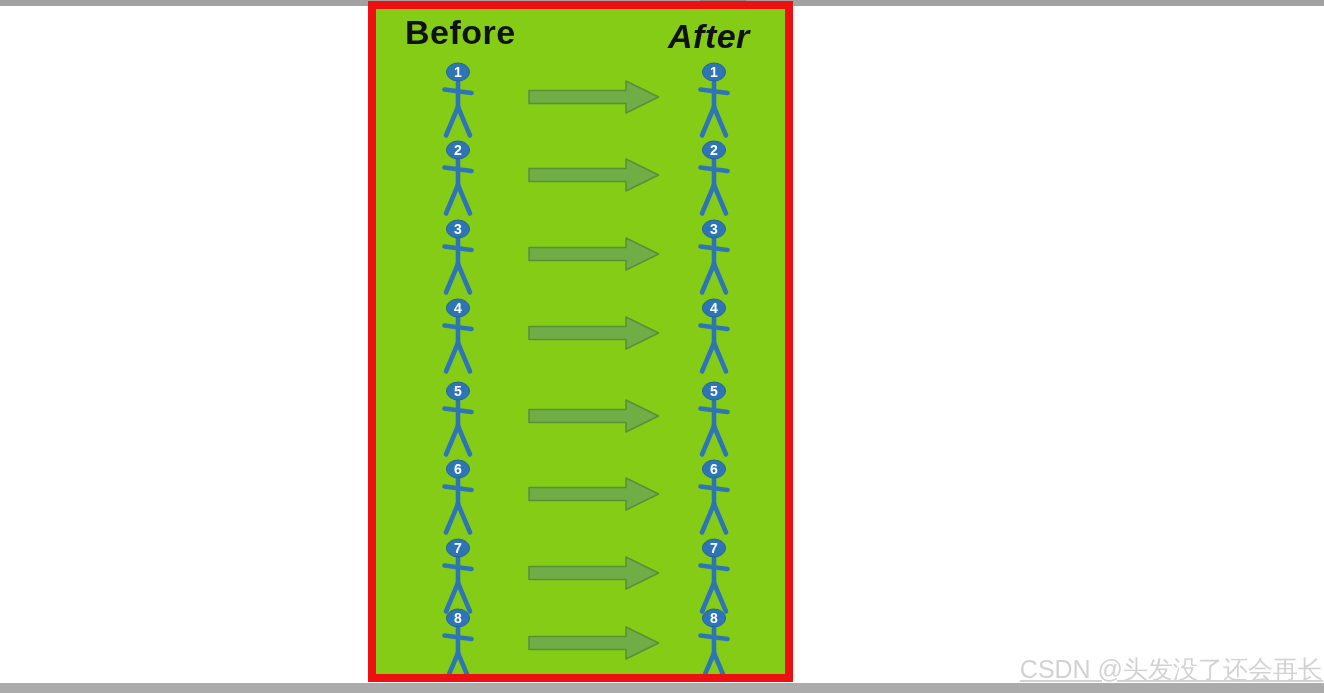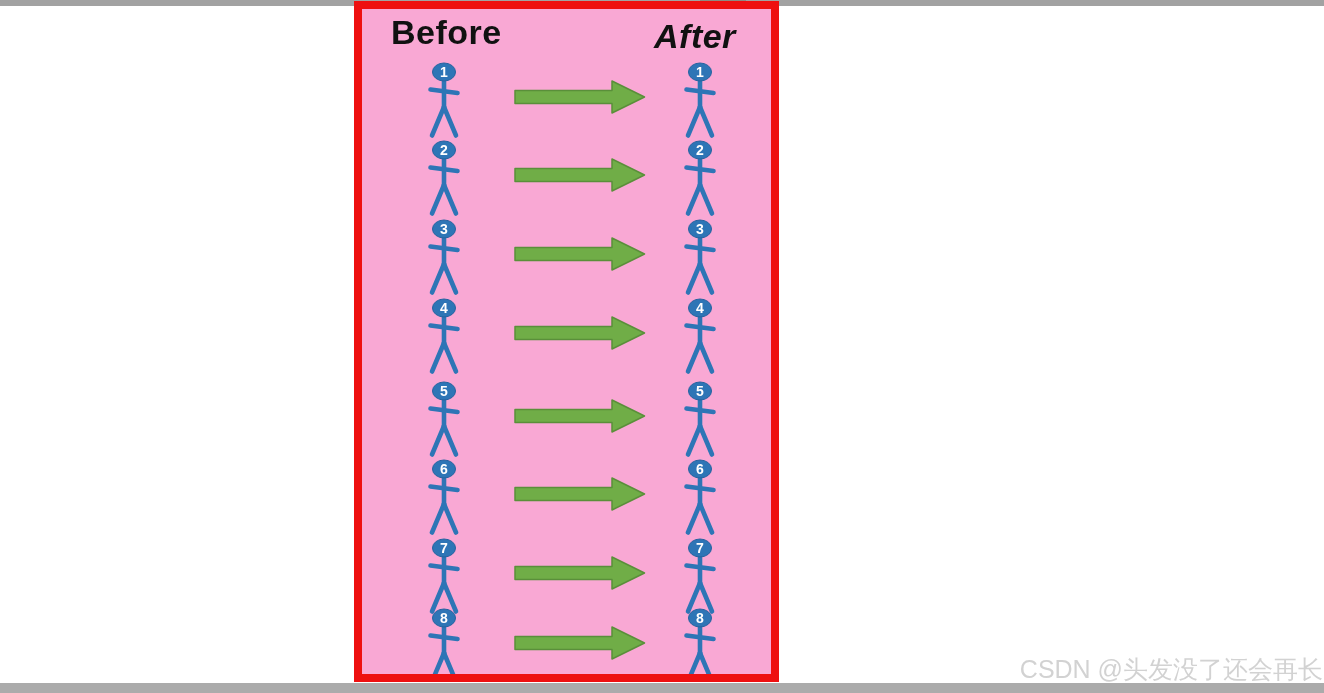--- a/index.html
+++ b/index.html
@@ -21,24 +21,24 @@
   #top-bar-segment {
     left: 700px; top: 0; width: 46px; height: 4px;
     background: var(--top_segment, #8d8a82);
   }
   #bottom-bar {
     left: 0; top: 683px; width: 1324px; height: 10px;
     background: var(--bottom_bar, #ababab);
   }
 
   #diagram-frame {
-    left: 354px; top: 1px;
+    left: 368px; top: 1px;
     width: 409px; height: 665px;
     border: 8px solid var(--frame_red, #ee1010);
-    background: #f9a8d4;
+    background: #84cc16;
     overflow: hidden;
   }
 
   .heading {
     position: absolute;
     font-weight: 700;
     font-size: 34px;
     letter-spacing: 0.5px;
     color: var(--heading_black, #111111);
     font-family: "Liberation Sans", sans-serif;
@@ -79,20 +79,21 @@
     stroke-linejoin: round;
   }
 
   #watermark {
     right: 1px; top: 654px;
     font-size: 25px;
     line-height: 30px;
     color: var(--watermark_gray, #d2d2d2);
     white-space: nowrap;
     font-family: "Liberation Sans", sans-serif;
+    text-decoration: underline;
   }
 </style>
 </head>
 <body>
 
 <div class="abs" id="top-bar"></div>
 <div class="abs" id="top-bar-segment"></div>
 
 <div class="abs" id="diagram-frame">
   <div class="heading" id="heading-before">Before</div>

